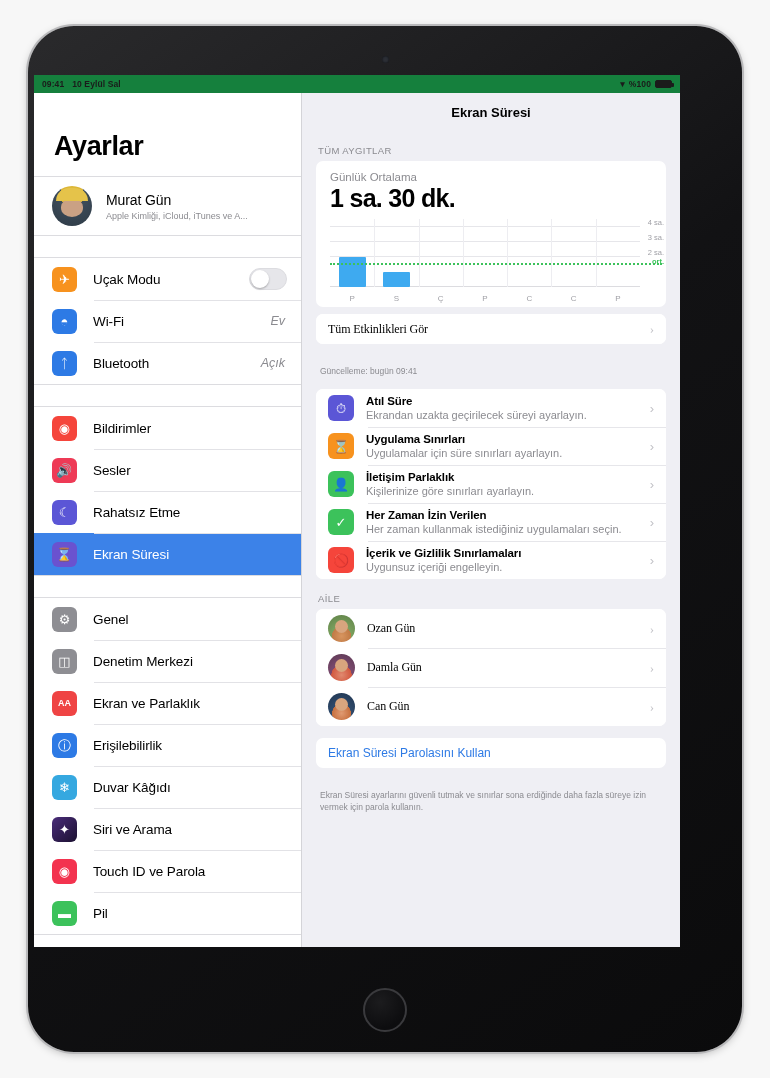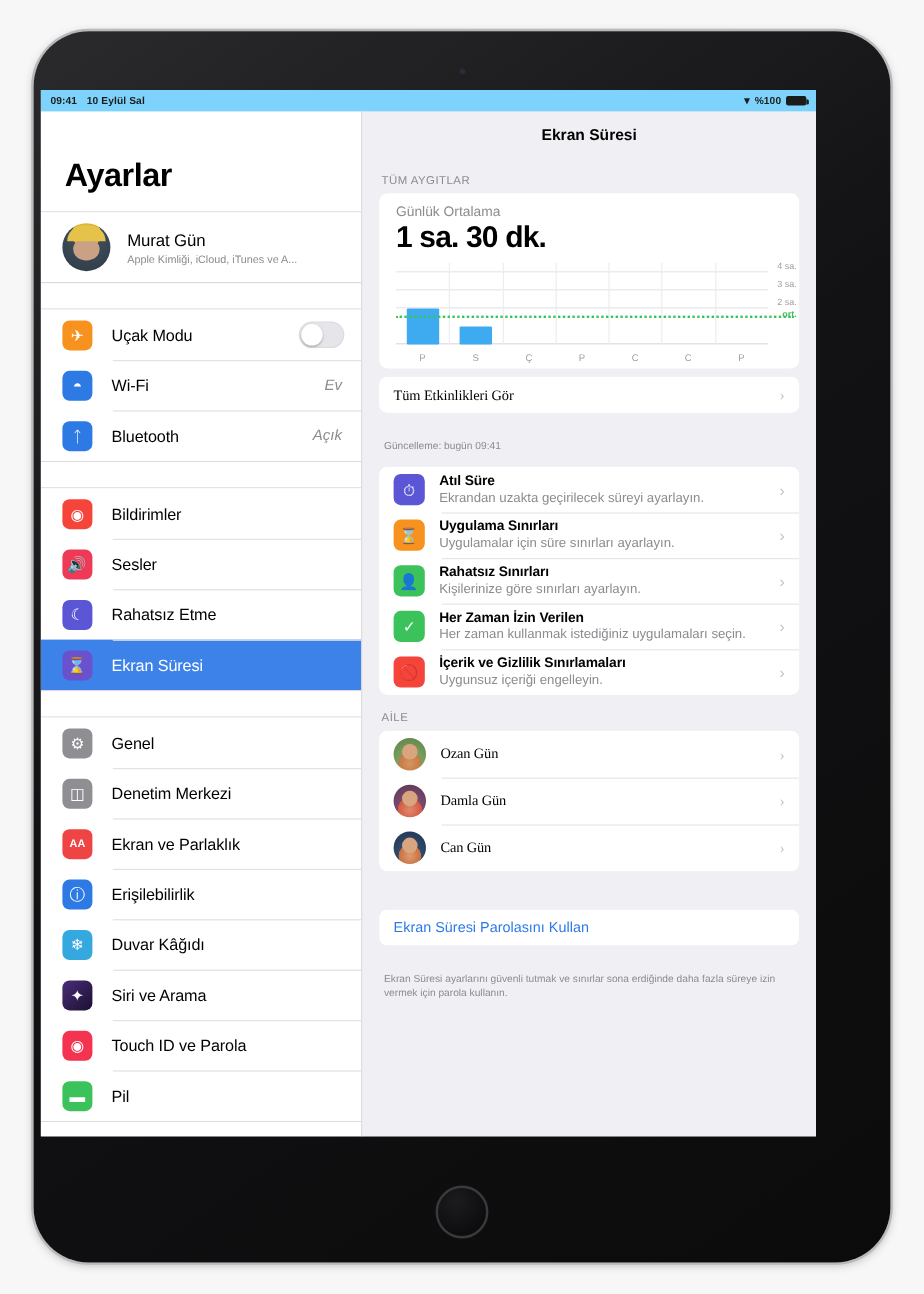--- a/index.html
+++ b/index.html
@@ -41,21 +41,21 @@
     width: 646px; height: 872px;
     background: #efeff4;
     overflow: hidden;
     display: flex;
     flex-direction: column;
   }
 
   
   #status-bar {
     height: 18px; flex: 0 0 18px;
-    background: #7dd3fc;
+    background: #15803d;
     display: flex; align-items: center;
     padding: 0 8px;
     font-size: 8.5px; font-weight: bold; color: #1b1b1b;
     letter-spacing: .1px;
   }
   .sb-left { display: flex; align-items: center; gap: 8px; }
   .sb-right { margin-left: auto; display: flex; align-items: center; gap: 4px; }
   .wifi-glyph { font-size: 9px; line-height: 1; }
   .battery-body {
     width: 17px; height: 8px; border: 1px solid #1b1b1b;
@@ -408,21 +408,21 @@
           <span class="d-icon" style="background:#f7921e">⌛</span>
           <div class="d-texts">
             <div class="d-title">Uygulama Sınırları</div>
             <div class="d-sub">Uygulamalar için süre sınırları ayarlayın.</div>
           </div>
           <span class="chev">›</span>
         </div>
         <div class="d-row">
           <span class="d-icon" style="background:#3cc25b">👤</span>
           <div class="d-texts">
-            <div class="d-title">Rahatsız Sınırları</div>
+            <div class="d-title">İletişim Parlaklık</div>
             <div class="d-sub">Kişilerinize göre sınırları ayarlayın.</div>
           </div>
           <span class="chev">›</span>
         </div>
         <div class="d-row">
           <span class="d-icon" style="background:#3cc25b">✓</span>
           <div class="d-texts">
             <div class="d-title">Her Zaman İzin Verilen</div>
             <div class="d-sub">Her zaman kullanmak istediğiniz uygulamaları seçin.</div>
           </div>
@@ -457,21 +457,21 @@
         </div>
         <div class="d-row plain">
           <span class="f-avatar fa-3"></span>
           <div class="d-texts">
             <div class="d-title">Can Gün</div>
           </div>
           <span class="chev">›</span>
         </div>
       </div>
 
-      <div class="card" style="margin-top:32px">
+      <div class="card" style="margin-top:12px">
         <div class="link-row">
           <span class="link-text">Ekran Süresi Parolasını Kullan</span>
         </div>
       </div>
       <div class="note" style="padding-right:18px">Ekran Süresi ayarlarını güvenli tutmak ve sınırlar sona erdiğinde daha fazla süreye izin vermek için parola kullanın.</div>
     </div>
   </div>
 </div>
 
 </body></html>

